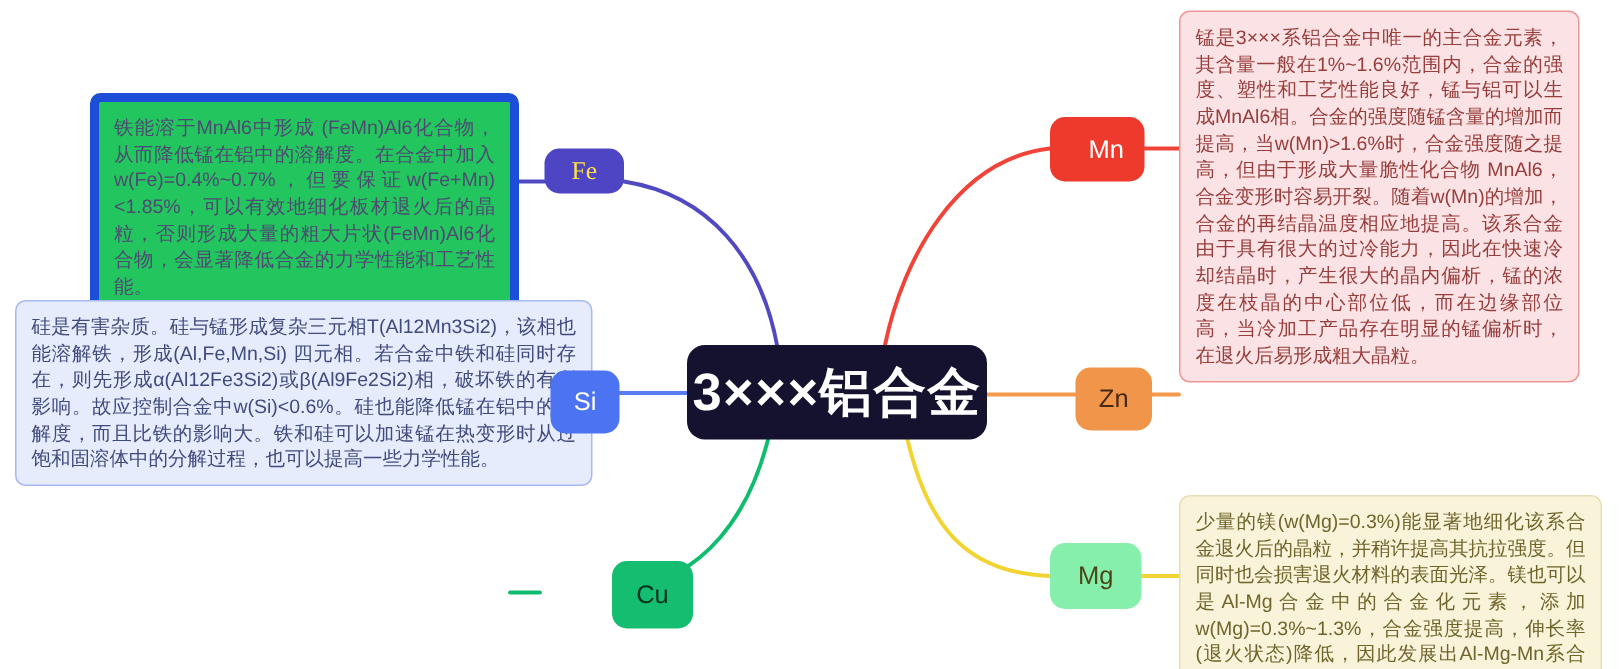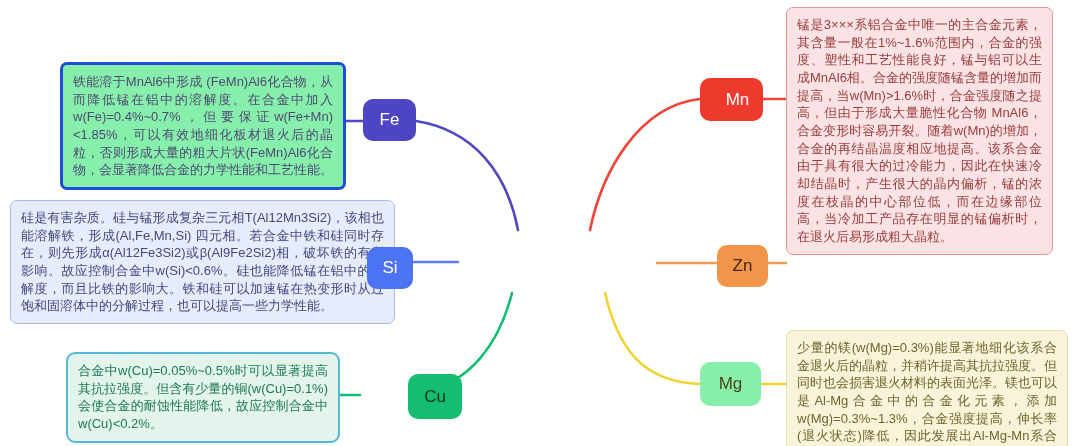--- a/index.html
+++ b/index.html
@@ -36,37 +36,37 @@
   }
 
   
   .el-node {
     position: absolute;
     border-radius: 10px;
     display: flex; align-items: center; justify-content: center;
     font-size: 17px;
     font-weight: 500;
   }
-  .el-fe { left: 363px; top:  99px; width: 53px; height: 42px; background: #4d45c4; color: #ffffff; }
+  .el-fe { left: 363px; top:  99px; width: 53px; height: 30px; background: #4d45c4; color: #fde047; font-family: Liberation Serif, serif; }
   .el-si { left: 367px; top: 247px; width: 46px; height: 42px; background: #4b73f2; color: #ffffff; }
   .el-cu { left: 360px; top: 374px; width: 54px; height: 45px; background: #14bd6f; color: #07331e; margin-left: 48px; }
   .el-mn { left: 700px; top:  78px; width: 63px; height: 43px; background: #ee3a2d; color: #ffffff; padding-left: 12px; }
   .el-zn { left: 717px; top: 245px; width: 51px; height: 42px; background: #f0954a; color: #46290f; text-align: center; }
   .el-mg { left: 700px; top: 362px; width: 61px; height: 44px; background: #86efac; color: #4d451a; }
 
   
   .note {
     position: absolute;
     border-radius: 7px;
     padding: 8px 10px;
     font-size: 13px;
     line-height: 1.36;
     text-align: justify;
   }
-  .note-fe { left:  60px; top:  62px; width: 286px; background: #86efac; border: 3px solid #1d4ed8; color: #4f4a72; }
+  .note-fe { left:  60px; top:  62px; width: 286px; background: #22c55e; border: 6px solid #1d4ed8; color: #4f4a72; }
   .note-si { left:  10px; top: 200px; width: 385px; background: #e7ecfc; border: 1px solid #a6baf2; color: #404a7d; }
   .note-cu { left:  66px; top: 352px; width: 274px; background: #e2f4eb; border: 2px solid #53b8da; color: #1e7a52; border-radius: 9px; }
   .note-mn { left: 786px; top:   7px; width: 267px; background: #fbe3e5; border: 1px solid #f09597; color: #973d3b; }
   .note-zn { left: 786px; top: 230px; width: 160px; background: #faeadb; border: 1px solid transparent; color: #6e6052; }
   .note-mg { left: 786px; top: 330px; width: 282px; background: #f9f3d9; border: 1px solid #e6dfb6; color: #6f652c; }
 </style>
 </head>
 <body>
 
 <div class="canvas">
@@ -91,23 +91,20 @@
     <path d="M605 293 C618 348 642 382 700 384" stroke="#f2d331"></path>
     <path d="M761 384 H786" stroke="#f2d331"></path>
   </svg>
 
   <div class="note note-fe">
     <span>铁能溶于MnAl6中形成 (FeMn)Al6化合物，从而降低锰在铝中的溶解度。在合金中加入w(Fe)=0.4%~0.7%，但要保证w(Fe+Mn)&lt;1.85%，可以有效地细化板材退火后的晶粒，否则形成大量的粗大片状(FeMn)Al6化合物，会显著降低合金的力学性能和工艺性能。</span>
   </div>
   <div class="note note-si">
     <span>硅是有害杂质。硅与锰形成复杂三元相T(Al12Mn3Si2)，该相也能溶解铁，形成(Al,Fe,Mn,Si) 四元相。若合金中铁和硅同时存在，则先形成α(Al12Fe3Si2)或β(Al9Fe2Si2)相，破坏铁的有利影响。故应控制合金中w(Si)&lt;0.6%。硅也能降低锰在铝中的溶解度，而且比铁的影响大。铁和硅可以加速锰在热变形时从过饱和固溶体中的分解过程，也可以提高一些力学性能。</span>
   </div>
-  <div class="note note-cu">
-    <span>合金中w(Cu)=0.05%~0.5%时可以显著提高其抗拉强度。但含有少量的铜(w(Cu)=0.1%)会使合金的耐蚀性能降低，故应控制合金中w(Cu)&lt;0.2%。</span>
-  </div>
   <div class="note note-mn">
     <span>锰是3×××系铝合金中唯一的主合金元素，其含量一般在1%~1.6%范围内，合金的强度、塑性和工艺性能良好，锰与铝可以生成MnAl6相。合金的强度随锰含量的增加而提高，当w(Mn)&gt;1.6%时，合金强度随之提高，但由于形成大量脆性化合物 MnAl6，合金变形时容易开裂。随着w(Mn)的增加，合金的再结晶温度相应地提高。该系合金由于具有很大的过冷能力，因此在快速冷却结晶时，产生很大的晶内偏析，锰的浓度在枝晶的中心部位低，而在边缘部位高，当冷加工产品存在明显的锰偏析时，在退火后易形成粗大晶粒。</span>
   </div>
   <div class="note note-mg">
     <span>少量的镁(w(Mg)=0.3%)能显著地细化该系合金退火后的晶粒，并稍许提高其抗拉强度。但同时也会损害退火材料的表面光泽。镁也可以是Al-Mg合金中的合金化元素，添加w(Mg)=0.3%~1.3%，合金强度提高，伸长率(退火状态)降低，因此发展出Al-Mg-Mn系合金。</span>
   </div>
 
   <div class="el-node el-fe">
     <span>Fe</span>
   </div>
@@ -120,14 +117,17 @@
   <div class="el-node el-mn">
     <span>Mn</span>
   </div>
   <div class="el-node el-zn">
     <span>Zn</span>
   </div>
   <div class="el-node el-mg">
     <span>Mg</span>
   </div>
 
+  <div class="root-node">
+    <span>3×××铝合金</span>
+  </div>
 
 </div>
 
 </body></html>

